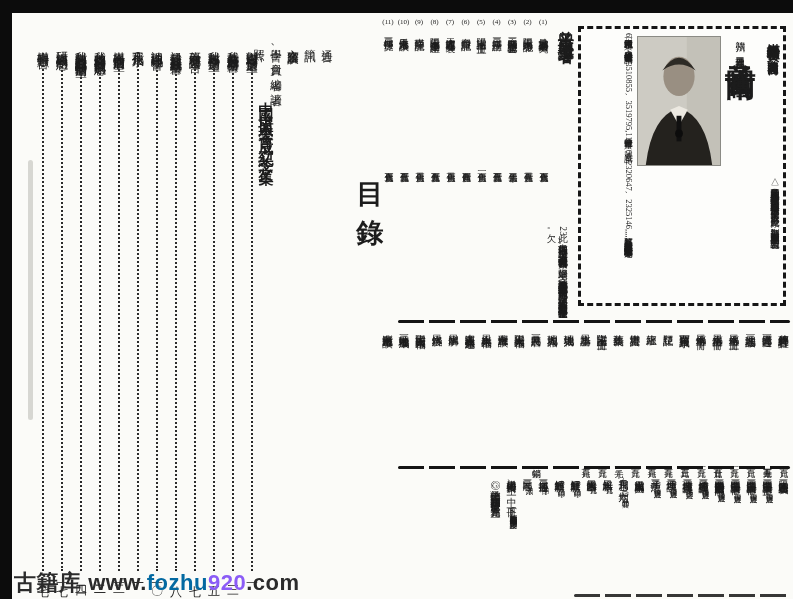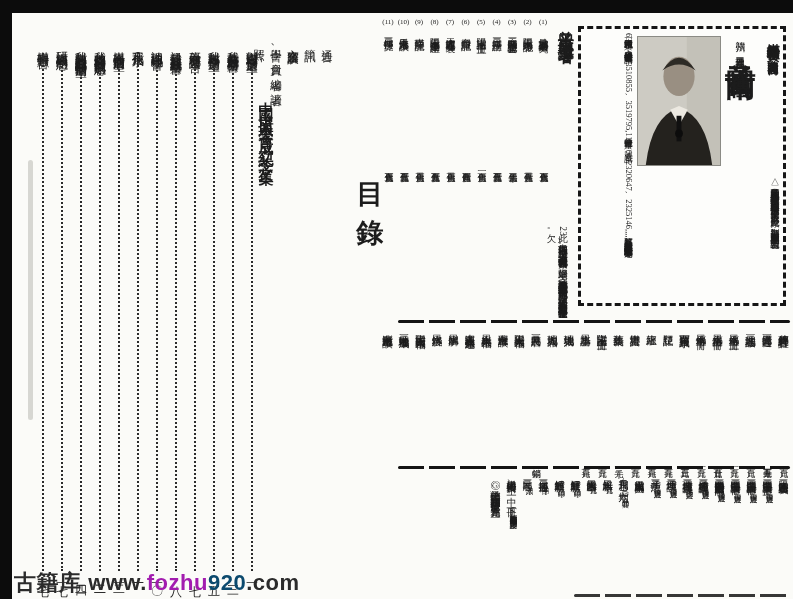--- a/index.html
+++ b/index.html
@@ -40,22 +40,22 @@
   .toc-title { flex:0 0 auto; letter-spacing:.08em; }
   .toc-leader { flex:1 1 auto; width:0; border-left:2.5px dotted #2b2b2b; align-self:center; margin:5px 0; }
   .toc-page { flex:0 0 auto; font-size:12px; }
 
   
   .watermark {
     position:absolute; left:14px; top:568px;
     font-family:"Liberation Sans", sans-serif; font-weight:700; font-size:22px; color:#2b2b2b;
     letter-spacing:.5px; white-space:nowrap;
   }
-  .wm-green { color:#a21caf; }
-  .wm-red   { color:#0c4a6e; }
+  .wm-green { color:#0369a1; }
+  .wm-red   { color:#8b5cf6; }
 
   
   .right-page { position:absolute; left:396px; top:14px; width:397px; height:583px; }
 
   
   .works { position:absolute; left:2px; top:4px; width:178px; height:298px; }
   .works-items { position:absolute; left:0; top:0; width:178px; height:202px; writing-mode:vertical-rl; }
   .works-heading { margin-left:5px; font-size:16px; font-weight:700; letter-spacing:.18em; }
   .works-heading-note { font-size:8px; letter-spacing:0; font-weight:400; }
   .work-row { display:flex; margin-left:1.5px; font-size:10px; }

